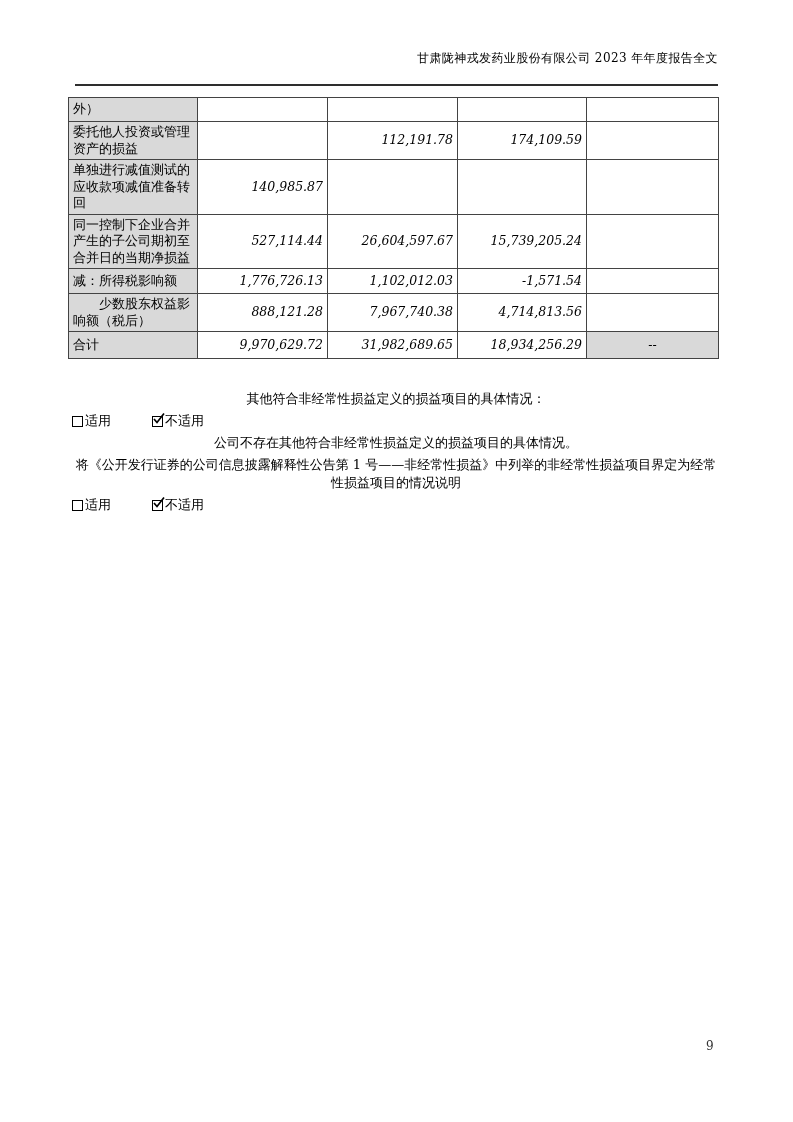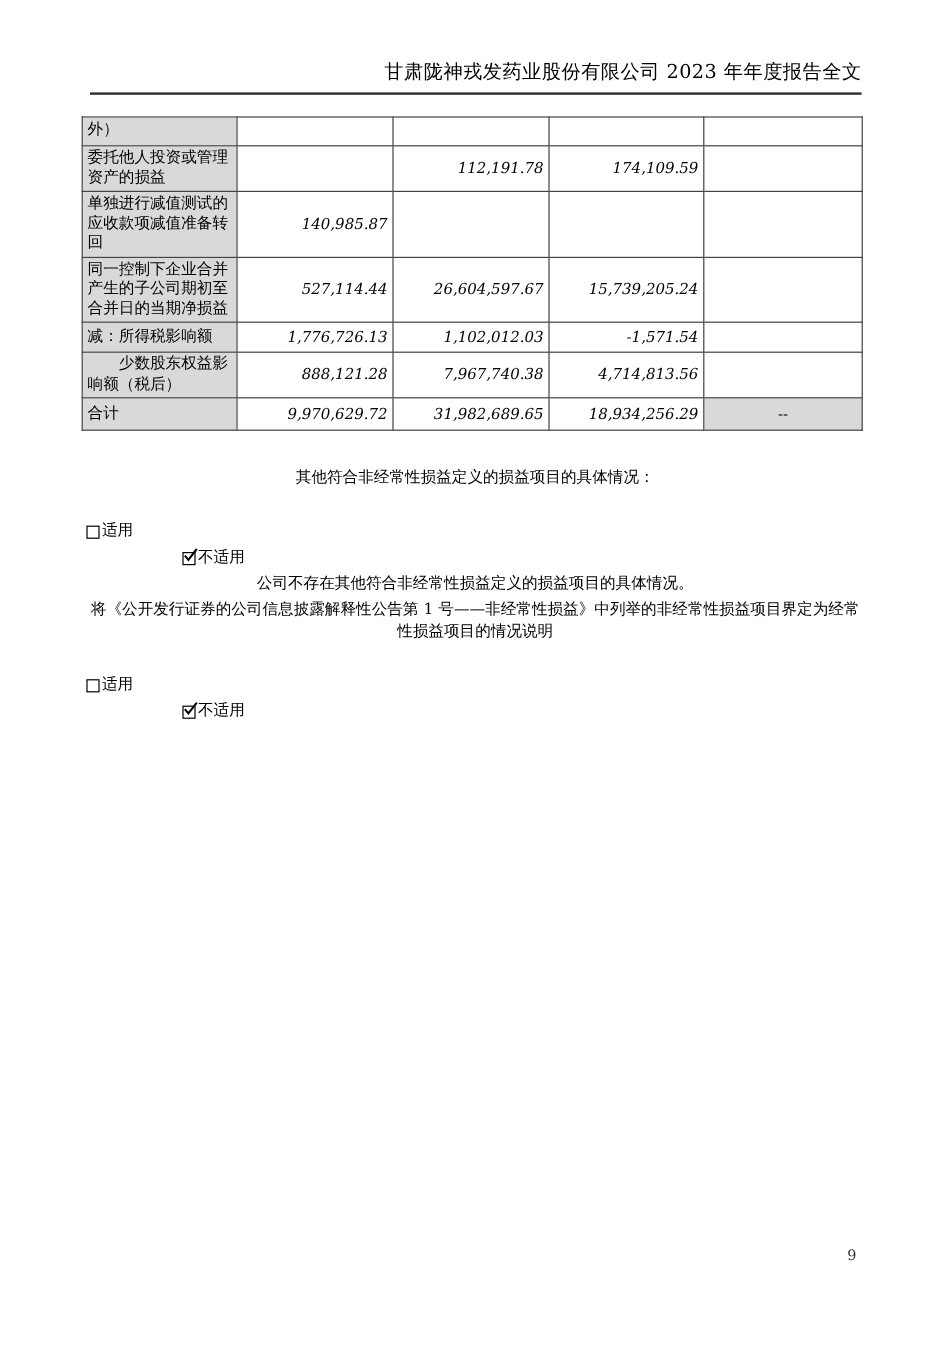--- a/index.html
+++ b/index.html
@@ -6,22 +6,22 @@
   body{
     width:793px;height:1122px;background:#ffffff;color:#000;
     font-family:"DejaVu Serif","Liberation Serif",serif;
     position:relative;overflow:hidden;
   }
   .page{position:absolute;inset:0;}
 
   
   .header{
     position:absolute;left:75px;top:50px;width:643px;
-    text-align:right;font-size:16px;letter-spacing:.4px;
-    padding-bottom:6px;border-bottom:2px solid #2e2e2e;
+    text-align:right;font-size:12px;letter-spacing:.4px;
+    padding-bottom:17px;border-bottom:2px solid #2e2e2e;
   }
 
   
   .table-wrap{position:absolute;left:68px;top:97px;}
   table.fin{
     border-collapse:collapse;table-layout:fixed;width:650px;
     font-size:13px;
   }
   table.fin td{
     border:1px solid #434343;vertical-align:middle;
@@ -33,21 +33,21 @@
   td.dash{background:#d9d9d9;text-align:center;font-size:12.5px;}
 
   
   .content{
     position:absolute;left:72px;top:390px;width:648px;
     font-size:13px;line-height:18px;
   }
   .content p{margin:0 0 4px 0;text-align:center;}
   .cb-row{margin:0 0 4px 0;display:flex;align-items:center;gap:32px;}
   .cb-group{display:inline-flex;align-items:center;}
-  .cb-group + .cb-group{margin-left:9px;margin-top:44px;}
+  .cb-group + .cb-group{margin-left:9px;}
   .cbx{
     display:inline-block;width:11px;height:11px;box-sizing:border-box;
     border:1.4px solid #000;margin-right:2px;position:relative;flex:0 0 auto;
   }
   .cbx svg{position:absolute;left:-1px;top:-4px;overflow:visible;}
 
   .pageno{position:absolute;left:706px;top:1039px;font-size:12px;color:#333;}
 </style>
 </head>
 <body>

